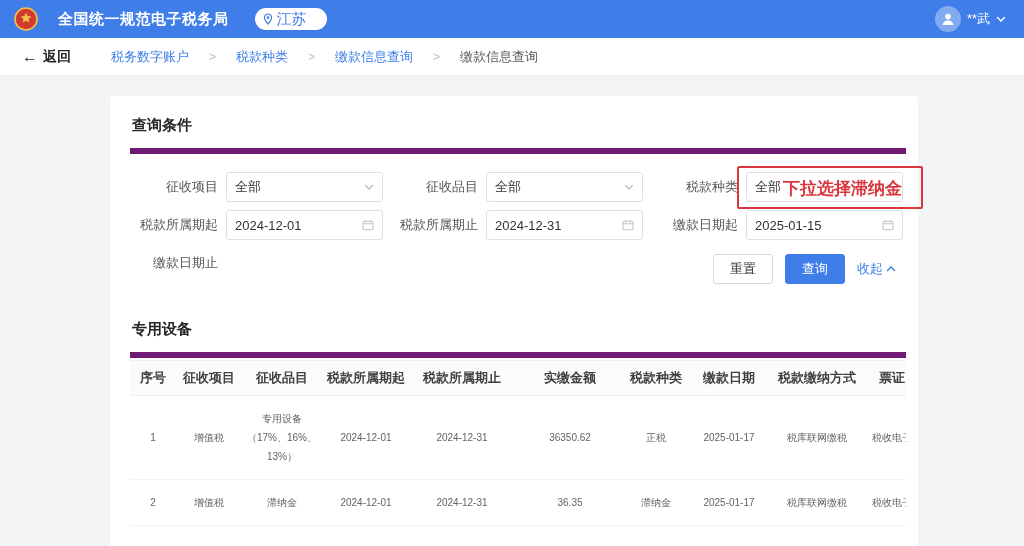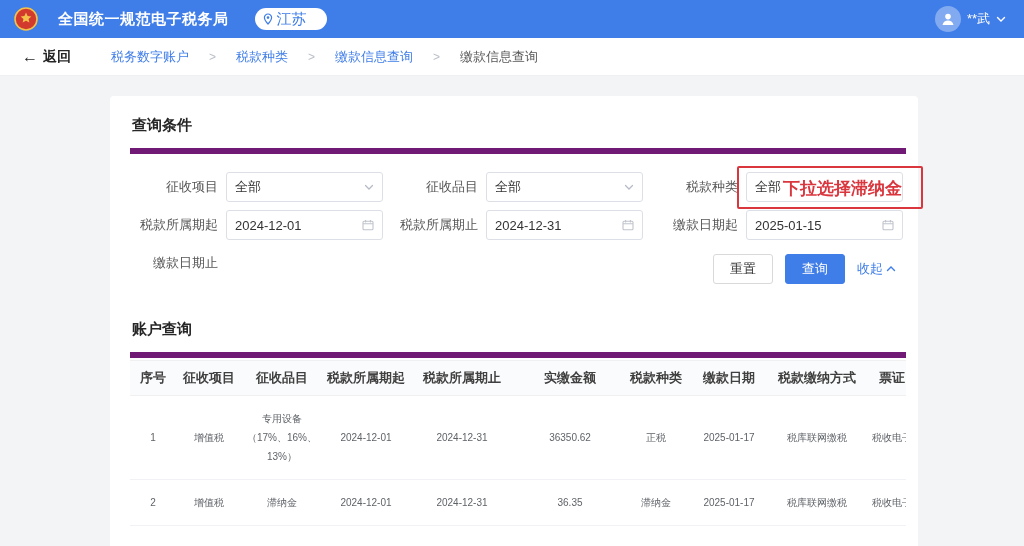--- a/index.html
+++ b/index.html
@@ -243,21 +243,21 @@
       <button class="btn btn-search">查询</button>
       <span class="collapse-link">
         <span>收起</span>
         <svg width="10" height="8" viewBox="0 0 10 8">
           <path d="M1.5 5.5L5 2l3.5 3.5" fill="none" stroke="#3f7de8" stroke-width="1.4" stroke-linecap="round"></path>
         </svg>
       </span>
     </div>
   </div>
 
-  <h2 class="section-title results-title">账户查询</h2>
+  <h2 class="section-title results-title">专用设备</h2>
 
   <div class="table-wrap">
     <table>
       <colgroup>
         <col class="w0">
           <col class="w1">
           <col class="w2">
           <col class="w3">
           <col class="w4">
         <col class="w5">

